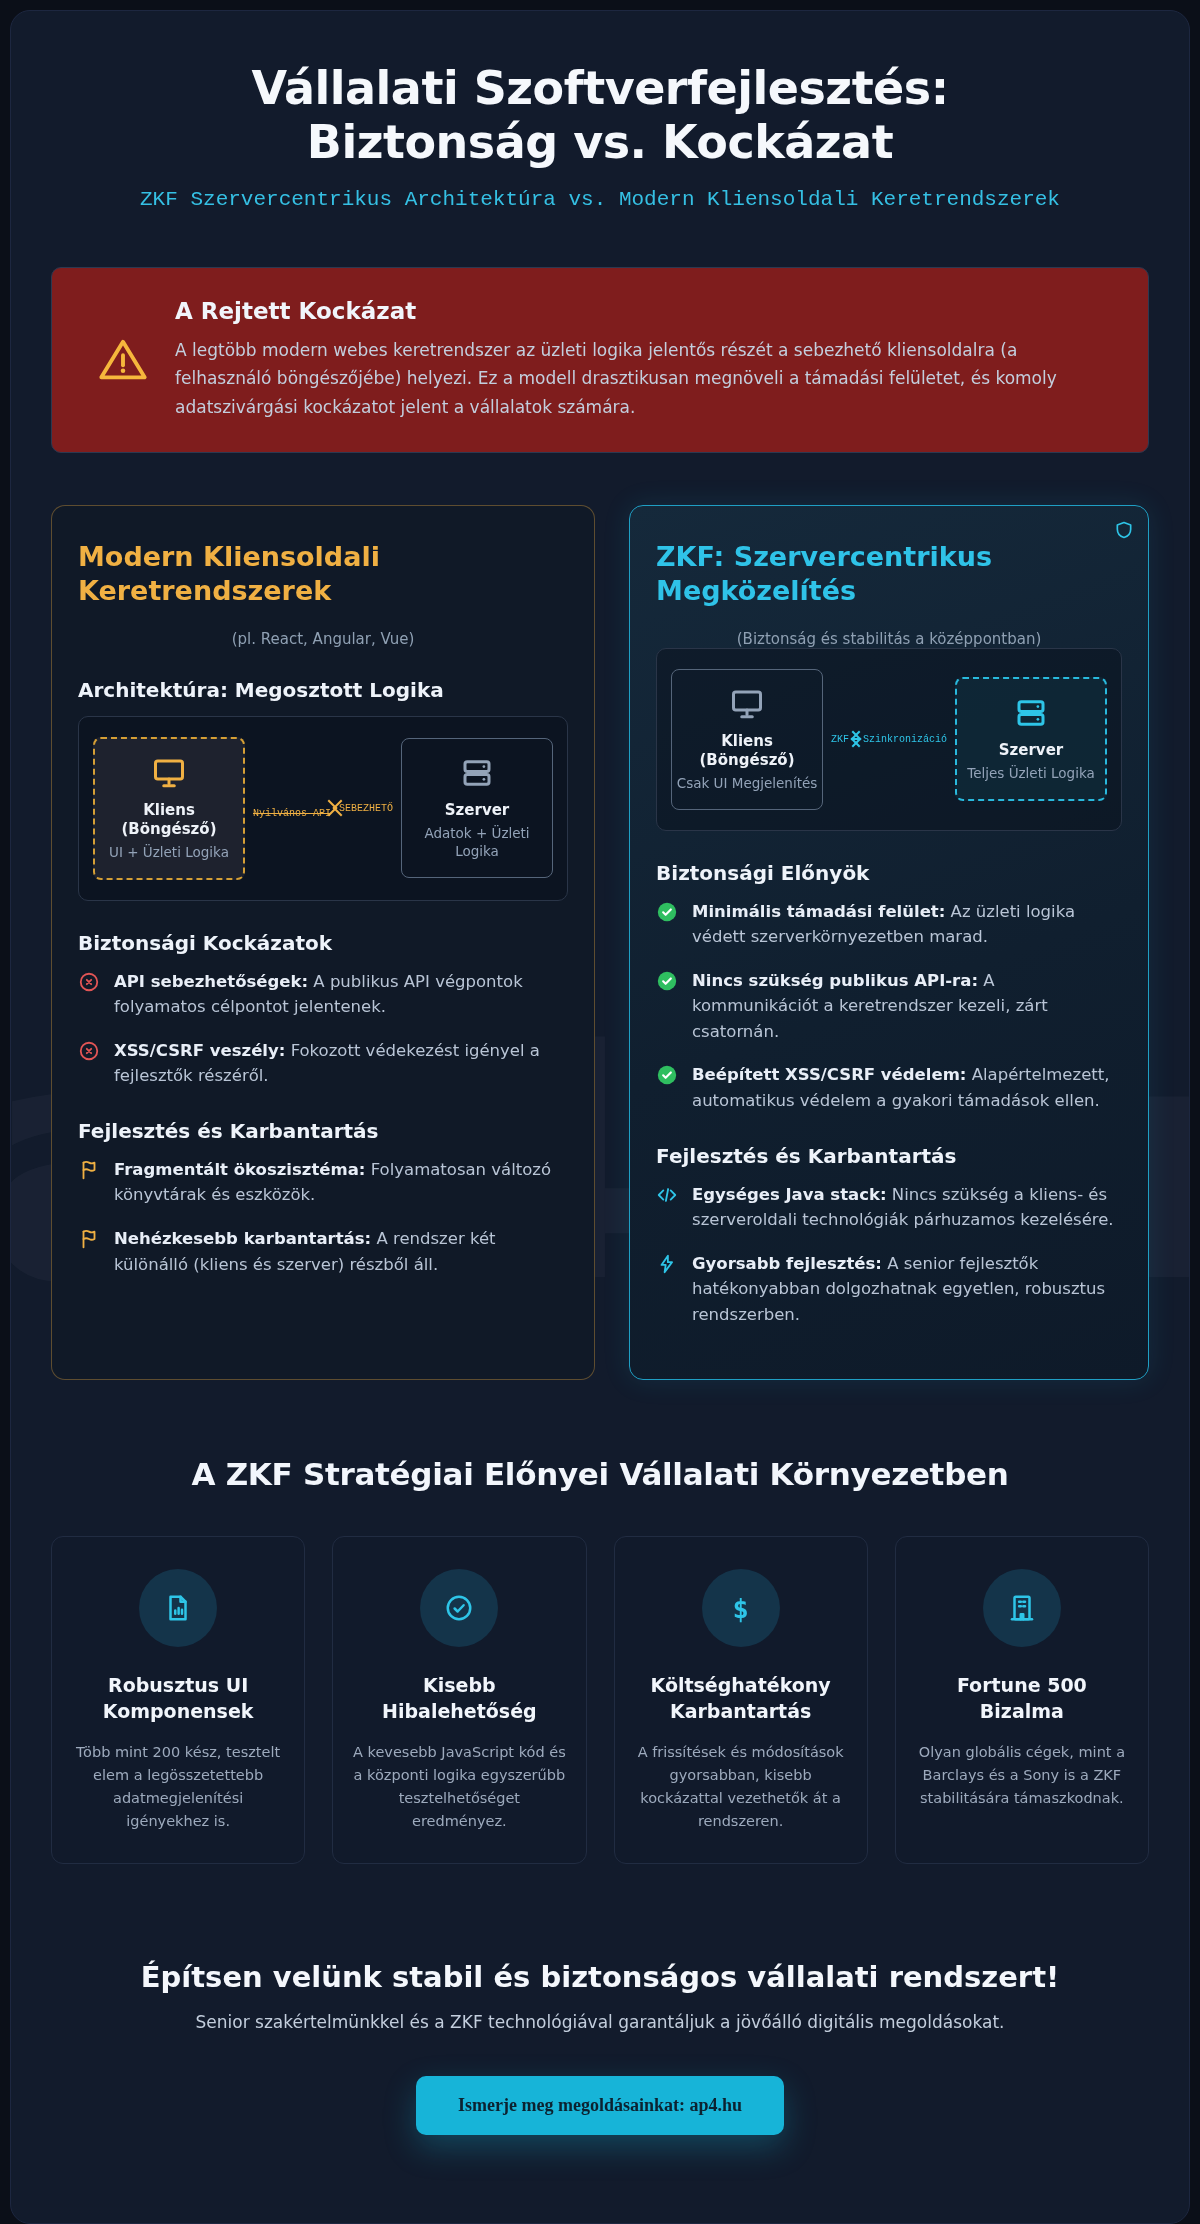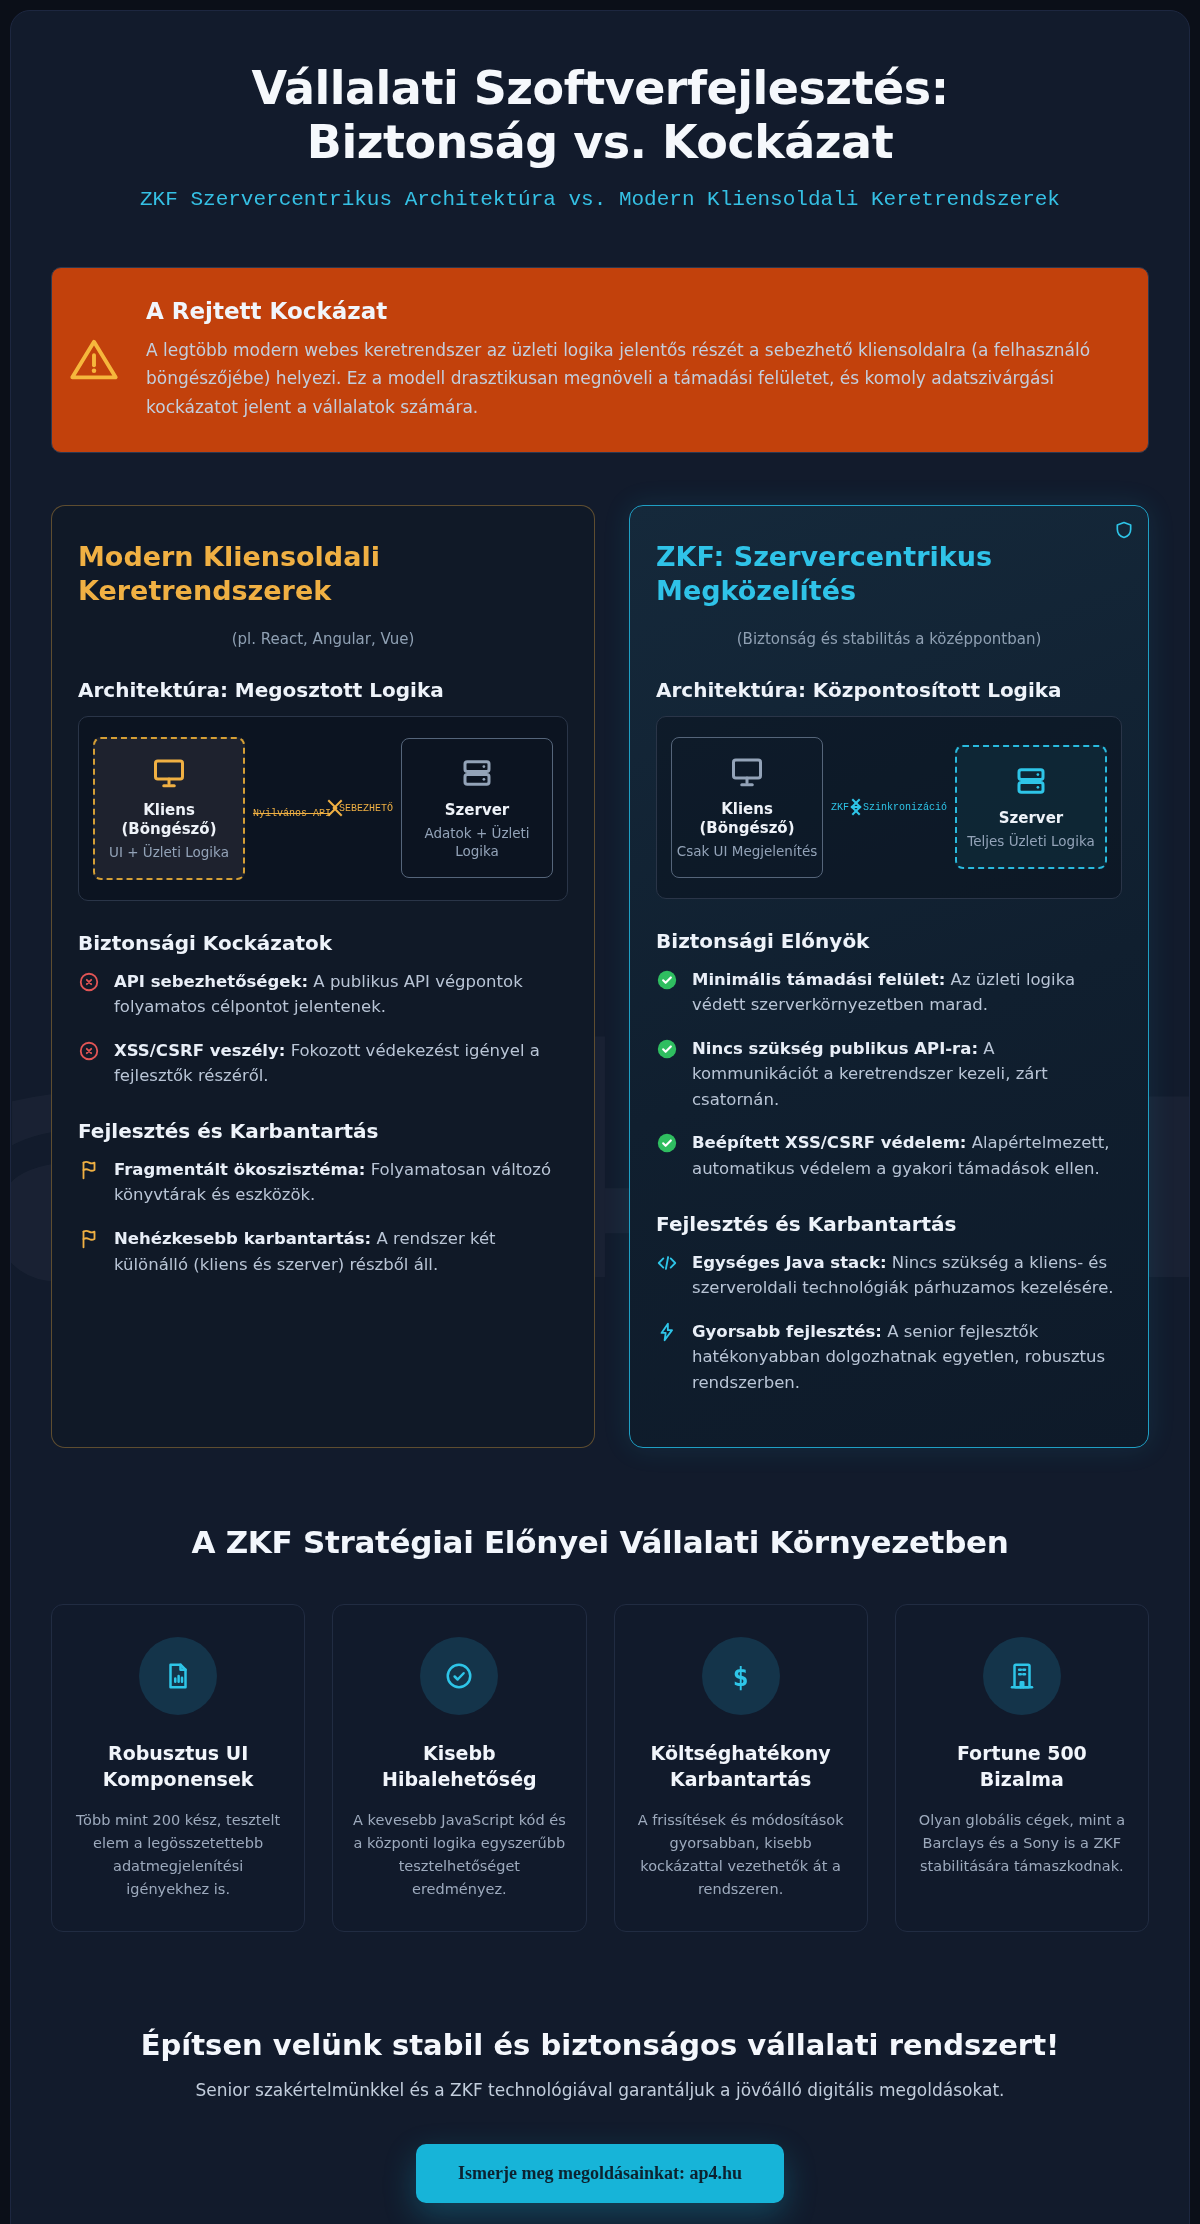--- a/index.html
+++ b/index.html
@@ -26,22 +26,22 @@
   }
   .z { position:relative; z-index:1; }
 
   
   h1 { text-align:center; color:#f5f8fc; font-size:46px; line-height:1.18; font-weight:800; letter-spacing:-0.5px; }
   h1 span { display:block; }
   .subtitle { text-align:center; color:#35c0e4; font-size:21px; margin-top:18px;font-family:Liberation Mono, monospace; }
 
   
   .warning {
-    margin-top:56px; background:#c2410c; border:1px solid #2c3850; border-radius:10px;
-    padding:30px 16px; display:flex; gap:26px; align-items:center;
+    margin-top:56px; background:#7f1d1d; border:1px solid #2c3850; border-radius:10px;
+    padding:30px 45px; display:flex; gap:26px; align-items:center;
   }
   .warning .w-icon { color:#f6b73c; flex:0 0 auto; }
   .warning h2 { color:#f1f5fb; font-size:23px; font-weight:800; margin-bottom:12px; }
   .warning p { font-size:17px; line-height:1.7; color:#c3cedd; }
 
   
   .cols { margin-top:52px; display:grid; grid-template-columns:1fr 1fr; gap:34px; align-items:stretch; }
   .card { border-radius:14px; padding:28px 26px 34px; position:relative; }
   .card.client { background:#101927; border:1px solid rgba(240,176,67,0.35); }
   .card.zkf {
@@ -229,21 +229,20 @@
           <svg width="20" height="20" viewBox="0 0 24 24" fill="none" stroke="currentColor" stroke-width="2" stroke-linejoin="round">
               <path d="M12 3l8 3v5c0 5-3.4 8.6-8 10-4.6-1.4-8-5-8-10V6l8-3z"></path>
             </svg>
         </span>
         <div class="card-title">
           <span>ZKF: Szervercentrikus</span>
           <span>Megközelítés</span>
         </div>
         <div class="card-sub">(Biztonság és stabilitás a középpontban)</div>
 
-        <h3>Architektúra: Központosított Logika</h3>
         <div class="diagram">
           <div class="node gray">
             <span class="nicon">
               <svg width="36" height="36" viewBox="0 0 24 24" fill="none" stroke="currentColor" stroke-width="2" stroke-linecap="round" stroke-linejoin="round">
                 <rect x="3" y="4" width="18" height="12" rx="1.5"></rect>
                   <path d="M12 16v3"></path>
                   <path d="M8.5 20.5h7"></path>
               </svg>
             </span>
             <div class="ntitle">Kliens (Böngésző)</div>

